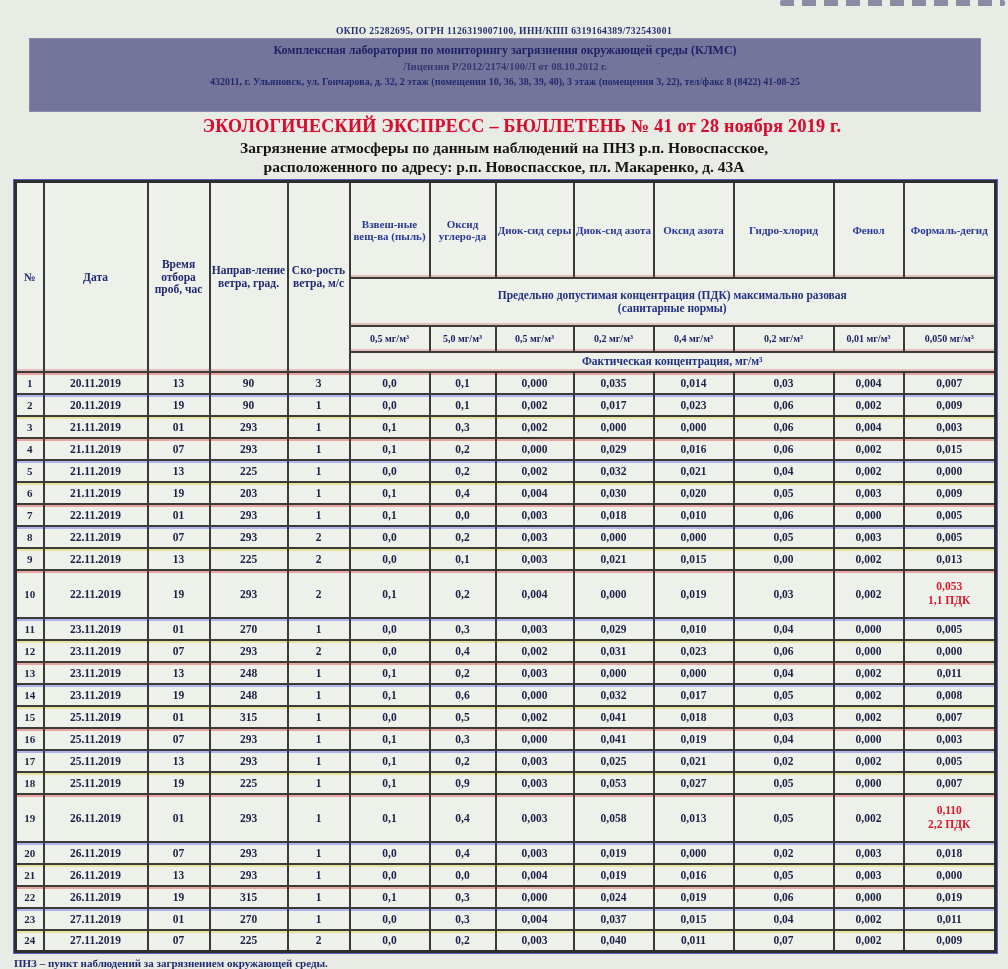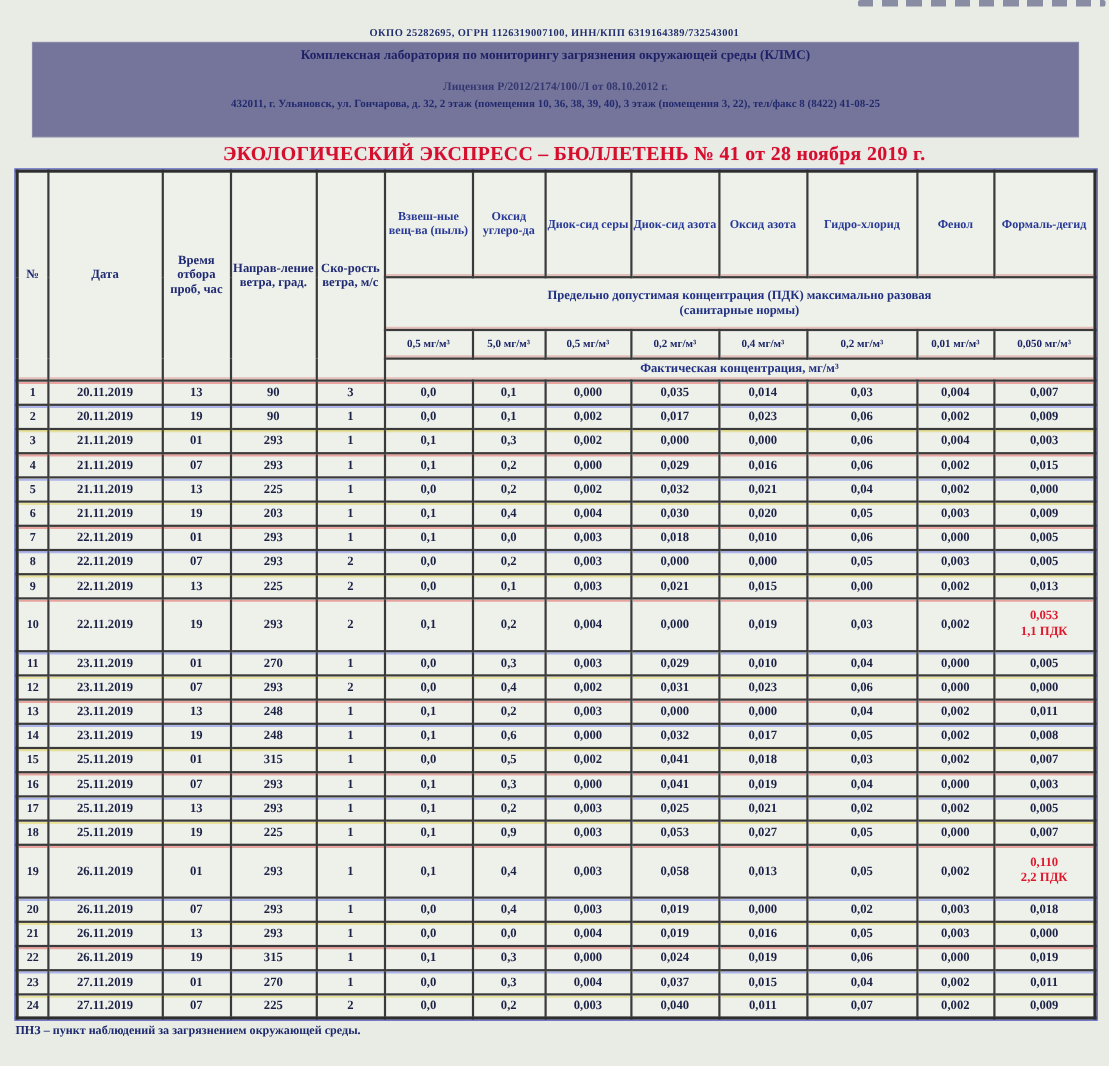--- a/index.html
+++ b/index.html
@@ -27,21 +27,21 @@
   }
 
   .banner{
     margin:3px auto 0 30px;width:950px;
     background:#75759b;
     padding:4px 0 24px 0;
     text-align:center;color:#1e2166;font-weight:bold;
     box-shadow:0 0 0 1px #8a8aa8;
   }
   .banner .b1{font-size:12px;}
-  .banner .b2{font-size:10.5px;margin-top:16px;color:#2a2d6a;opacity:.85;text-align:center;}
+  .banner .b2{font-size:10.5px;margin-top:3px;color:#2a2d6a;opacity:.85;text-align:center;}
   .banner .b3{font-size:10px;margin-top:4px;color:#222a6e;}
 
   .title{
     margin-top:5px;text-align:center;
     font-size:18px;font-weight:bold;color:#d40f2a;
     text-shadow:0 0 1px rgba(255,0,160,.35);
     letter-spacing:.3px;
     margin-left:36px;
   }
   .subtitle{
@@ -106,20 +106,24 @@
 
   <div class="reg-line">ОКПО 25282695, ОГРН 1126319007100,  ИНН/КПП 6319164389/732543001</div>
 
   <div class="banner">
     <div class="b1">Комплексная лаборатория по мониторингу загрязнения окружающей среды (КЛМС)</div>
     <div class="b2">Лицензия Р/2012/2174/100/Л от 08.10.2012 г.</div>
     <div class="b3">432011, г. Ульяновск, ул. Гончарова, д. 32, 2 этаж (помещения 10, 36, 38, 39, 40), 3 этаж (помещения 3, 22), тел/факс 8 (8422) 41-08-25</div>
   </div>
 
   <div class="title">ЭКОЛОГИЧЕСКИЙ ЭКСПРЕСС – БЮЛЛЕТЕНЬ № 41 от 28 ноября  2019 г.</div>
+  <div class="subtitle">
+    <div>Загрязнение  атмосферы по данным наблюдений на ПНЗ р.п. Новоспасское,</div>
+    <div>расположенного по адресу:  р.п. Новоспасское, пл. Макаренко, д. 43А</div>
+  </div>
 
   <table class="main">
     <colgroup>
       <col style="width:28px">
         <col style="width:104px">
         <col style="width:62px">
       <col style="width:78px">
         <col style="width:62px">
         <col style="width:80px">
       <col style="width:66px">

